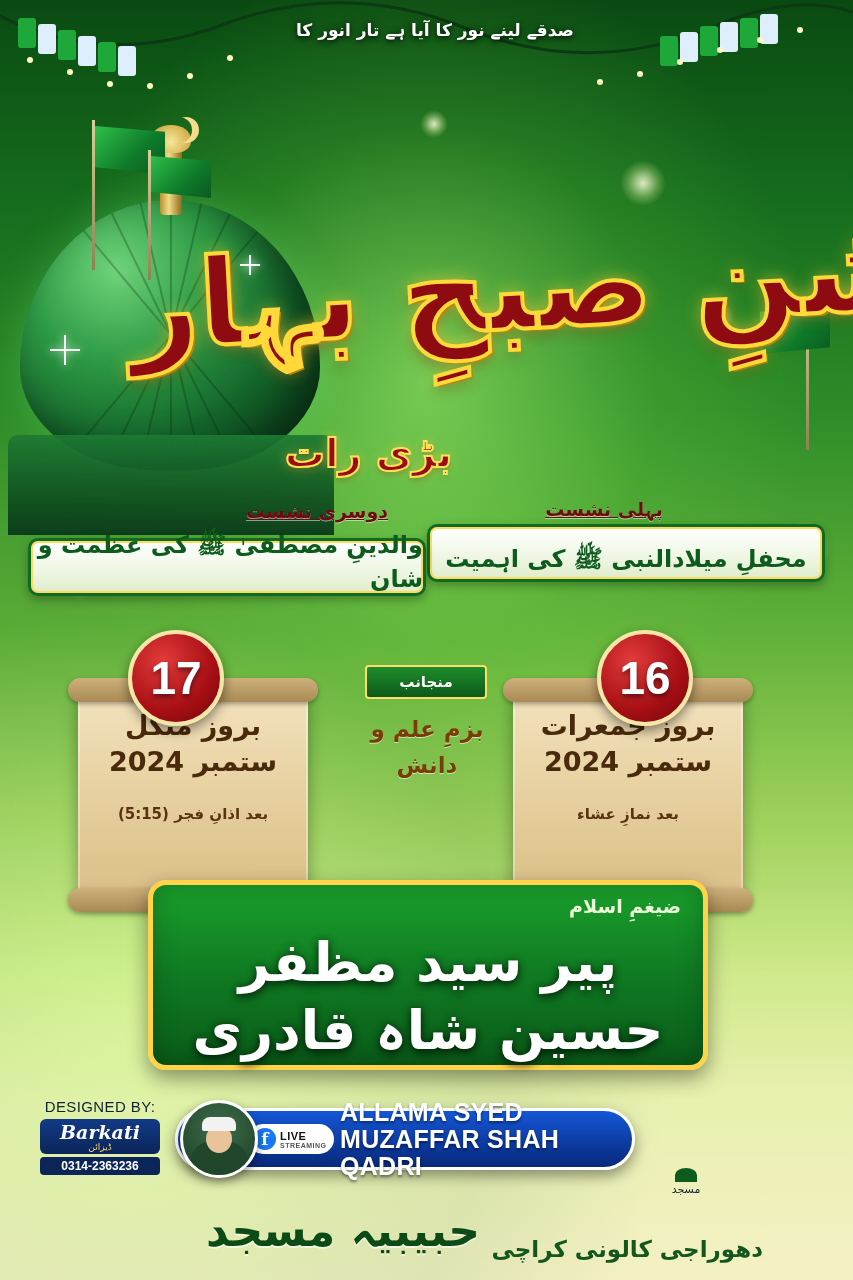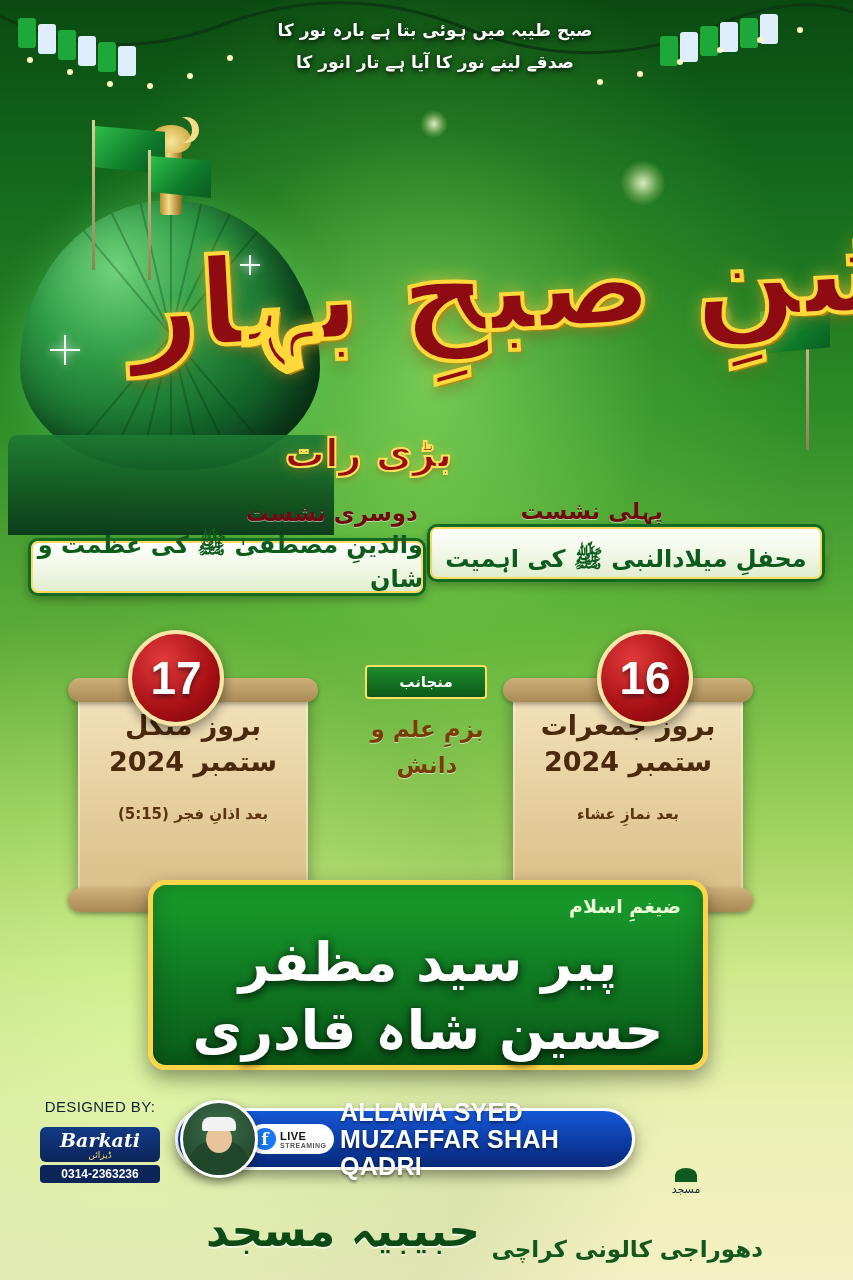--- a/index.html
+++ b/index.html
@@ -87,22 +87,23 @@
     font-family:"DejaVu Sans", sans-serif; direction:rtl;
     font-size:40px; font-weight:bold; color:#9a0d14;
     -webkit-text-stroke: 2px #ffe05a;
     text-shadow: 0 0 12px rgba(255,220,60,.7), 0 3px 6px rgba(0,0,0,.35);
   }
 
   
   .sittings { position:absolute; top:498px; left:0; width:853px; height:110px; }
   .sit-label {
     position:absolute; font-family:"DejaVu Sans", sans-serif; direction:rtl;
-    font-size:23px; font-weight:bold; color:#6f0a10;
+    font-size:19px; font-weight:bold; color:#6f0a10;
     text-shadow: 0 1px 0 rgba(255,255,255,.5);
+    text-decoration: underline;
   }
   .sit-box {
     position:absolute; height:58px; border-radius:10px;
     background: linear-gradient(180deg,#ffffff,#eef6e2 60%, #dfeccb);
     border: 3px solid #0e6b22;
     box-shadow: 0 4px 10px rgba(0,0,0,.28), inset 0 0 0 2px #ffd95e;
     display:flex; align-items:flex-end; justify-content:center;
   }
   .sit-box span {
     font-family:"DejaVu Sans", sans-serif; direction:rtl;
@@ -179,21 +180,21 @@
     text-shadow: 0 0 8px rgba(0,0,0,.45), 0 4px 8px rgba(0,0,0,.5);
   }
 
   
   .designer {
     position:absolute; left:40px; top:1098px; width:120px; height:78px;
     text-align:center;
   }
   .designer .dtitle { font-size:15px; font-weight:normal; color:#123; letter-spacing:.4px; }
   .designer .dcard {
-    margin-top:12px; background:linear-gradient(180deg,#123a86,#0b2559);
+    margin-top:4px; background:linear-gradient(180deg,#123a86,#0b2559);
     border-radius:6px; padding:4px 2px 2px;
   }
   .designer .dname { font-family:"DejaVu Serif", serif; font-style:italic; color:#fff; font-size:19px; font-weight:bold; line-height:1; }
   .designer .dsub { color:#ffd96b; font-size:9px; }
   .designer .dphone { margin-top:3px; background:#0b2559; color:#fff; font-size:12px; font-weight:bold; border-radius:4px; padding:2px 0; }
 
   
   .live-bar {
     position:absolute; left:175px; top:1108px; width:460px; height:62px;
     background: linear-gradient(180deg,#1557d6,#0c3aa0 60%, #08297a);
@@ -291,21 +292,20 @@
         <circle cx="600" cy="82" r="3"></circle>
         <circle cx="640" cy="74" r="3"></circle>
       <circle cx="680" cy="62" r="3"></circle>
         <circle cx="720" cy="50" r="3"></circle>
         <circle cx="760" cy="40" r="3"></circle>
         <circle cx="800" cy="30" r="3"></circle>
     </g>
   </svg>
 
   <div class="top-couplet urdu">
-      <div>صبح طیبہ میں ہوئی بتا ہے بارہ نور کا</div>
       <div>صدقے لینے نور کا آیا ہے تار انور کا</div>
     </div>
 
   <div class="dome-wrap">
     <div class="dome">
       <div class="dome-ribs">
         <i style="transform:rotate(-40deg)"></i>
           <i style="transform:rotate(-26deg)"></i>
         <i style="transform:rotate(-13deg)"></i>
           <i style="transform:rotate(0deg)"></i>

